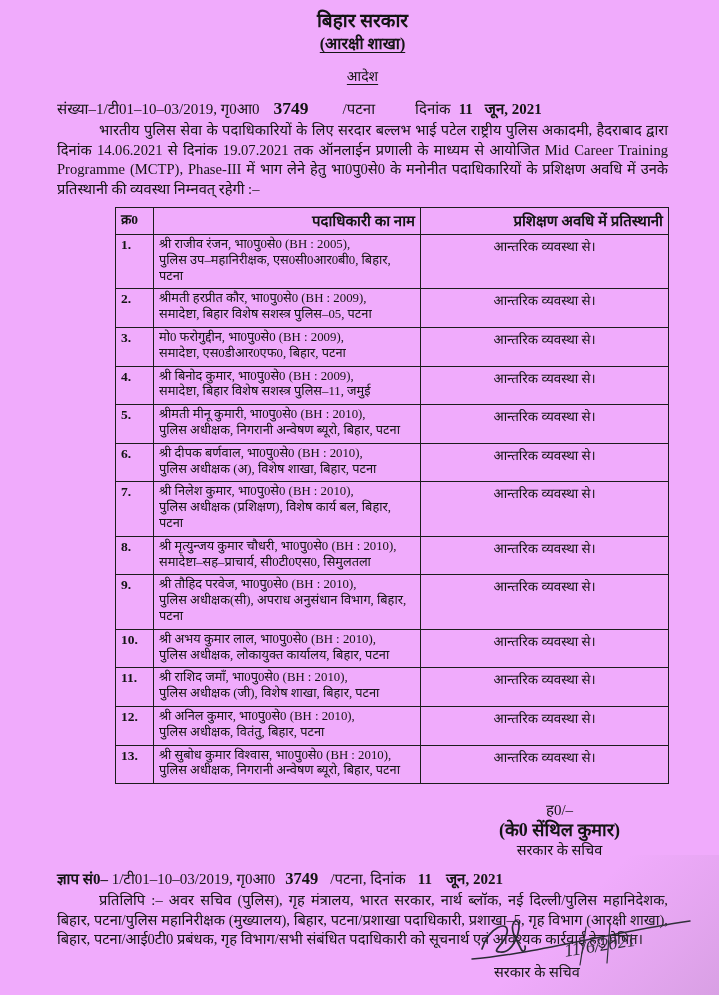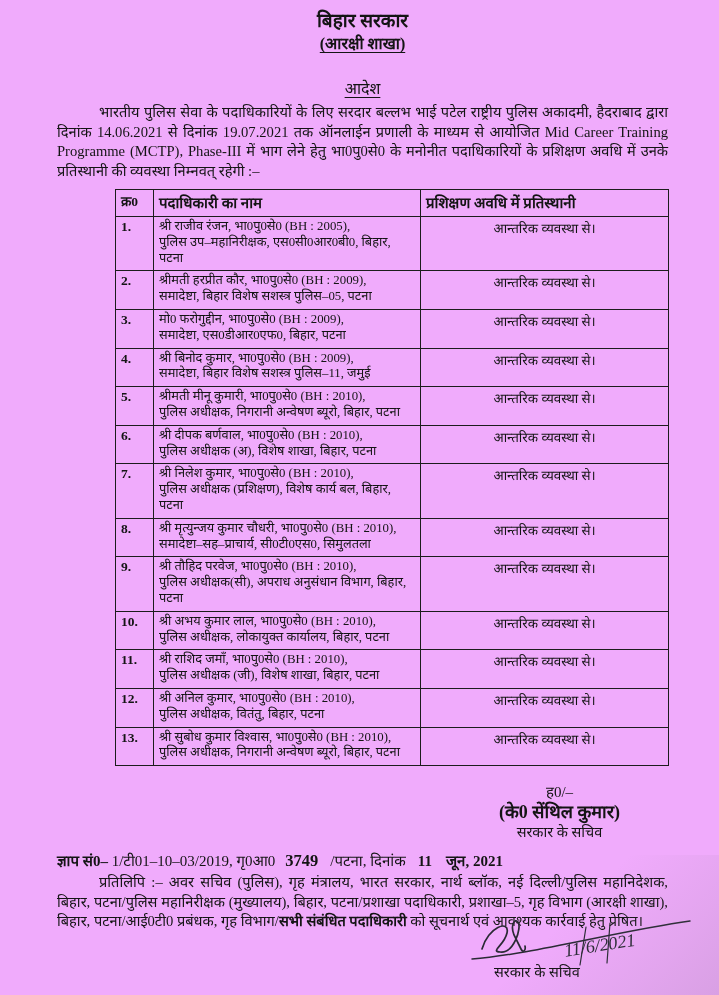--- a/index.html
+++ b/index.html
@@ -18,21 +18,21 @@
     position:absolute;right:0;bottom:0;width:280px;height:140px;
     background:linear-gradient(135deg, rgba(0,0,0,0) 45%, rgba(110,110,118,0.10) 78%, rgba(110,110,118,0.18) 100%);
     pointer-events:none;
   }
   
   .hdr{text-align:center;}
   .hdr-gov{font-size:19px;font-weight:bold;line-height:25px;}
   .hdr-dept{font-size:19px;font-weight:bold;line-height:24px;}
   .hdr-branch{font-size:16px;font-weight:bold;line-height:22px;}
   .hdr-branch span, .hdr-order span{text-decoration:underline;text-underline-offset:3px;}
-  .hdr-order{font-size:16px;line-height:24px;margin-top:22px;}
+  .hdr-order{font-size:14px;line-height:24px;margin-top:10px;}
   
   .numline{margin-top:9px;font-size:15px;white-space:nowrap;}
   .numline .big{font-size:17.5px;font-weight:bold;margin-left:14px;}
   .numline .place{margin-left:34px;}
   .numline .dlabel{margin-left:40px;}
   .numline .day{font-weight:bold;margin-left:8px;}
   .numline .my{font-weight:bold;margin-left:12px;}
   
   .para{
     margin-top:2px;
@@ -45,21 +45,21 @@
     margin:8px 0 0 58px;
     width:553px;
     table-layout:fixed;
   }
   table.officers th, table.officers td{
     border:1.4px solid #1c1c1c;
     vertical-align:top;
     padding:2px 5px 4px 5px;
   }
   th.h-sno{font-size:13.5px;font-weight:bold;text-align:left;padding-left:4px;}
-  th.h-name,th.h-sub{font-size:15px;font-weight:bold;text-align:left;padding-top:3px;}
+  th.h-name,th.h-sub{font-size:15px;font-weight:bold;text-align:right;padding-top:3px;}
   td.c-sno{font-size:13.5px;font-weight:bold;padding-left:6px;}
   td.c-name{font-size:12.8px;line-height:15.8px;}
   td.c-sub{font-size:13.4px;text-align:center;padding-top:3px;}
   
   .sigblock{
     width:fit-content;
     margin:16px 48px 0 auto;
     text-align:center;
     line-height:20px;
   }
@@ -67,21 +67,21 @@
   .sig-name{font-size:18px;font-weight:bold;}
   .sig-desig{font-size:14.5px;}
   
   .memoline{margin-top:8px;font-size:15px;white-space:nowrap;}
   .memoline .lbl{font-weight:bold;}
   .memoline .big{font-size:16.5px;font-weight:bold;margin-left:10px;}
   .memoline .pd{margin-left:12px;}
   .memoline .day{font-weight:bold;margin-left:12px;}
   .memoline .my{font-weight:bold;margin-left:14px;}
   .copy-para{margin-top:2px;font-size:14.6px;line-height:19.5px;text-align:justify;text-indent:42px;}
-  .copy-para .bold{font-weight:bold;}
+  .copy-para .bold{font-weight:normal;}
   
   .footer-sig{
     position:absolute;right:26px;bottom:14px;
     width:235px;text-align:center;
   }
   .footer-sig svg{display:block;margin:0 0 -14px 10px;}
   .hand-date{
     font-style:italic;font-size:18px;color:#2a2a35;
   }
   .footer-desig{font-size:14.5px;text-align:left;padding-left:36px;}
@@ -90,20 +90,23 @@
 <body>
 
 <div class="page">
 
   <div class="hdr">
     <div class="hdr-gov">बिहार सरकार</div>
     <div class="hdr-branch"><span>(आरक्षी शाखा)</span></div>
     <div class="hdr-order"><span>आदेश</span></div>
   </div>
 
+  <div class="numline">
+    <span>संख्या–1/टी01–10–03/2019, गृ0आ0</span><span class="big">3749</span><span class="place">/पटना</span><span class="dlabel">दिनांक</span><span class="day">11</span><span class="my">जून, 2021</span>
+  </div>
 
   <div class="para">भारतीय पुलिस सेवा के पदाधिकारियों के लिए सरदार बल्लभ भाई पटेल राष्ट्रीय पुलिस अकादमी, हैदराबाद द्वारा दिनांक 14.06.2021 से दिनांक 19.07.2021 तक ऑनलाईन प्रणाली के माध्यम से आयोजित Mid Career Training Programme (MCTP), Phase-III में भाग लेने हेतु भा0पु0से0 के मनोनीत पदाधिकारियों के प्रशिक्षण अवधि में उनके प्रतिस्थानी की व्यवस्था निम्नवत् रहेगी :–</div>
 
   <table class="officers">
     <colgroup>
         <col style="width:38px">
         <col style="width:267px">
         <col style="width:248px">
       </colgroup>
     <thead>

